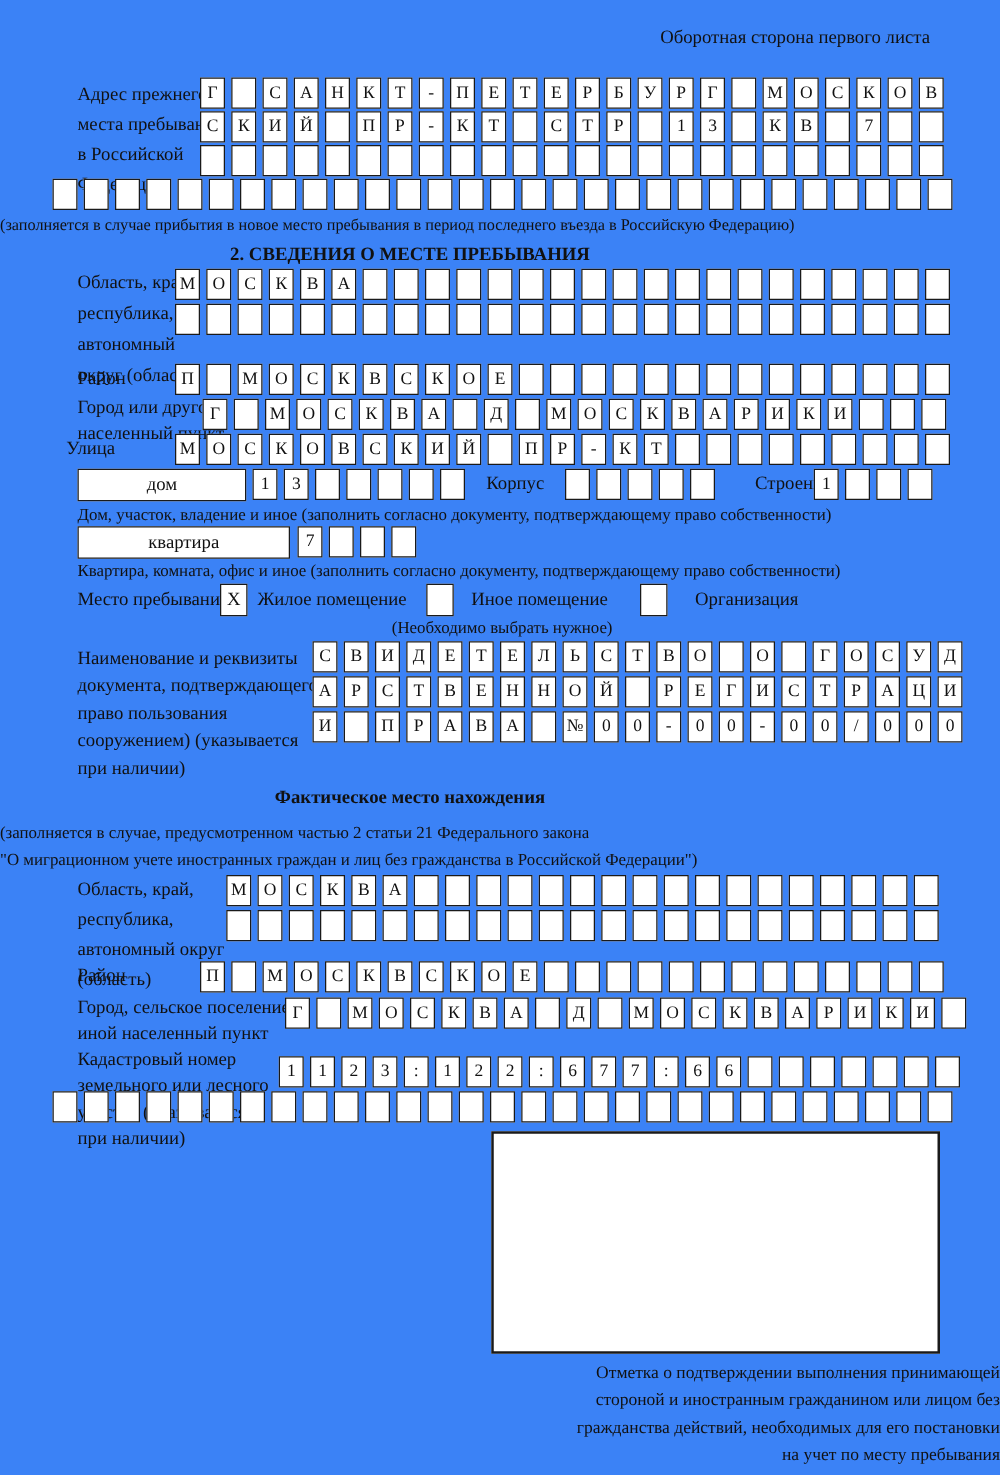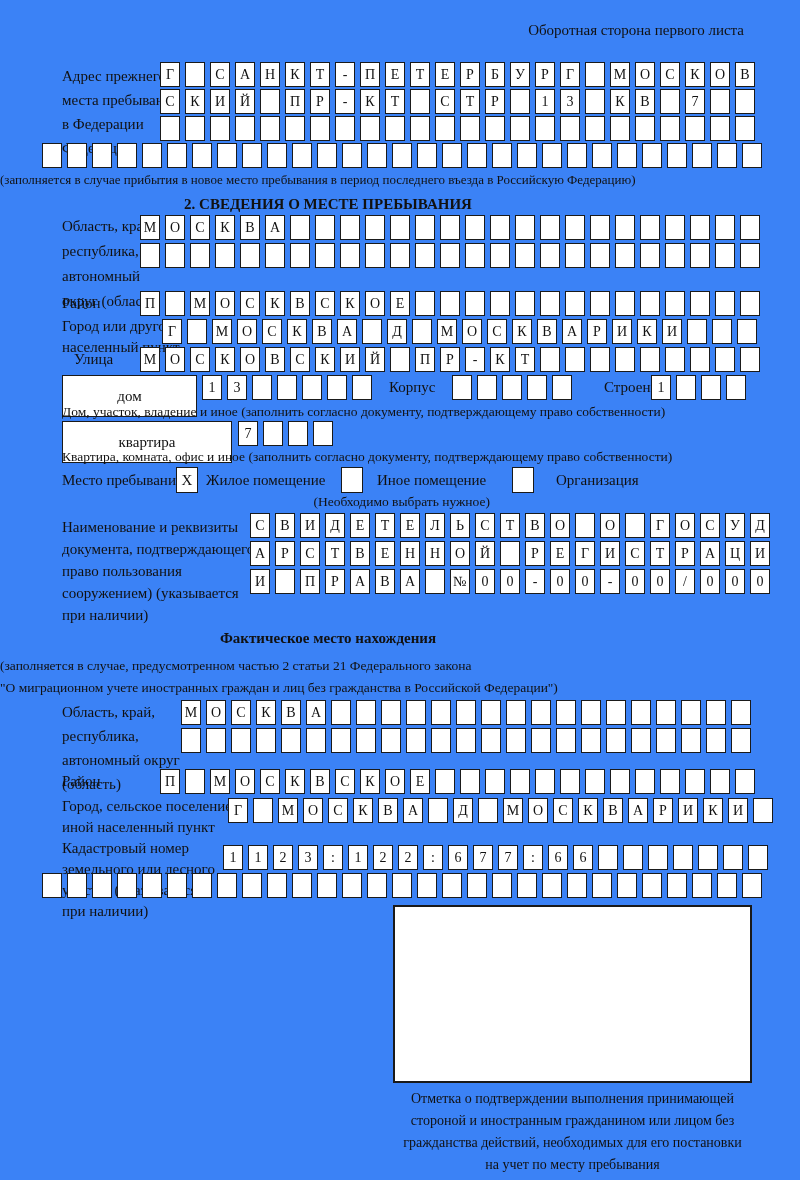--- a/index.html
+++ b/index.html
@@ -5,40 +5,40 @@
   html,body{margin:0;padding:0;background:#fff;}
   .page{position:relative;width:800px;height:1180px;background:#3b82f6;overflow:hidden;
         font-family:"Liberation Serif","DejaVu Serif",serif;color:#111;}
   .abs{position:absolute;}
   .lbl{font-size:15px;}
   .lbl div{white-space:nowrap;}
   .cap{font-size:13px;white-space:nowrap;}
   .row{display:flex;gap:5px;}
   .cell{flex:none;width:20px;height:25px;border:1.6px solid #1a1a1a;box-sizing:border-box;
         display:flex;align-items:center;justify-content:center;font-size:14px;background:#fff;}
-  .widebox{border:1.6px solid #1a1a1a;box-sizing:border-box;height:42px;display:flex;
+  .widebox{border:1.6px solid #1a1a1a;box-sizing:border-box;height:26px;display:flex;
         align-items:center;justify-content:center;font-size:15px;background:#fff;}
   .chk{width:22px;height:26px;border:1.6px solid #1a1a1a;box-sizing:border-box;display:flex;
         align-items:center;justify-content:center;font-size:15px;background:#fff;}
   .title{font-weight:bold;font-size:15px;text-align:center;width:656px;left:0;}
   .center{text-align:left;width:736px;left:0;}
   .stampbox{border:2px solid #1a1a1a;box-sizing:border-box;background:#fff;}
-  .stampcap{font-size:14px;line-height:22px;text-align:center;}
+  .stampcap{font-size:14px;line-height:22px;text-align:right;}
 </style>
 </head>
 <body>
 
 <div class="page">
 
   <div class="abs" style="top:22px;right:56px;font-size:15px;">Оборотная сторона первого листа</div>
 
   <div class="abs lbl" style="left:62px;top:64px;line-height:24px;">
       <div>Адрес прежнего</div>
       <div>места пребывания</div>
-      <div>в Федерации</div>
+      <div>в Российской</div>
       <div>Федерации</div>
     </div>
   <div class="abs row" style="left:160px;top:62px;">
       <span class="cell">Г</span>
       <span class="cell"></span>
       <span class="cell">С</span>
       <span class="cell">А</span>
       <span class="cell">Н</span>
       <span class="cell">К</span>
       <span class="cell">Т</span>
@@ -261,21 +261,21 @@
       <span class="cell">А</span>
       <span class="cell">Р</span>
       <span class="cell">И</span>
       <span class="cell">К</span>
       <span class="cell">И</span>
       <span class="cell"></span>
       <span class="cell"></span>
       <span class="cell"></span>
     </div>
 
-  <div class="abs lbl" style="left:74px;top:351px;">Улица</div>
+  <div class="abs lbl" style="left:53px;top:351px;">Улица</div>
   <div class="abs row" style="left:140px;top:347px;">
       <span class="cell">М</span>
       <span class="cell">О</span>
       <span class="cell">С</span>
       <span class="cell">К</span>
       <span class="cell">О</span>
       <span class="cell">В</span>
       <span class="cell">С</span>
       <span class="cell">К</span>
       <span class="cell">И</span>

